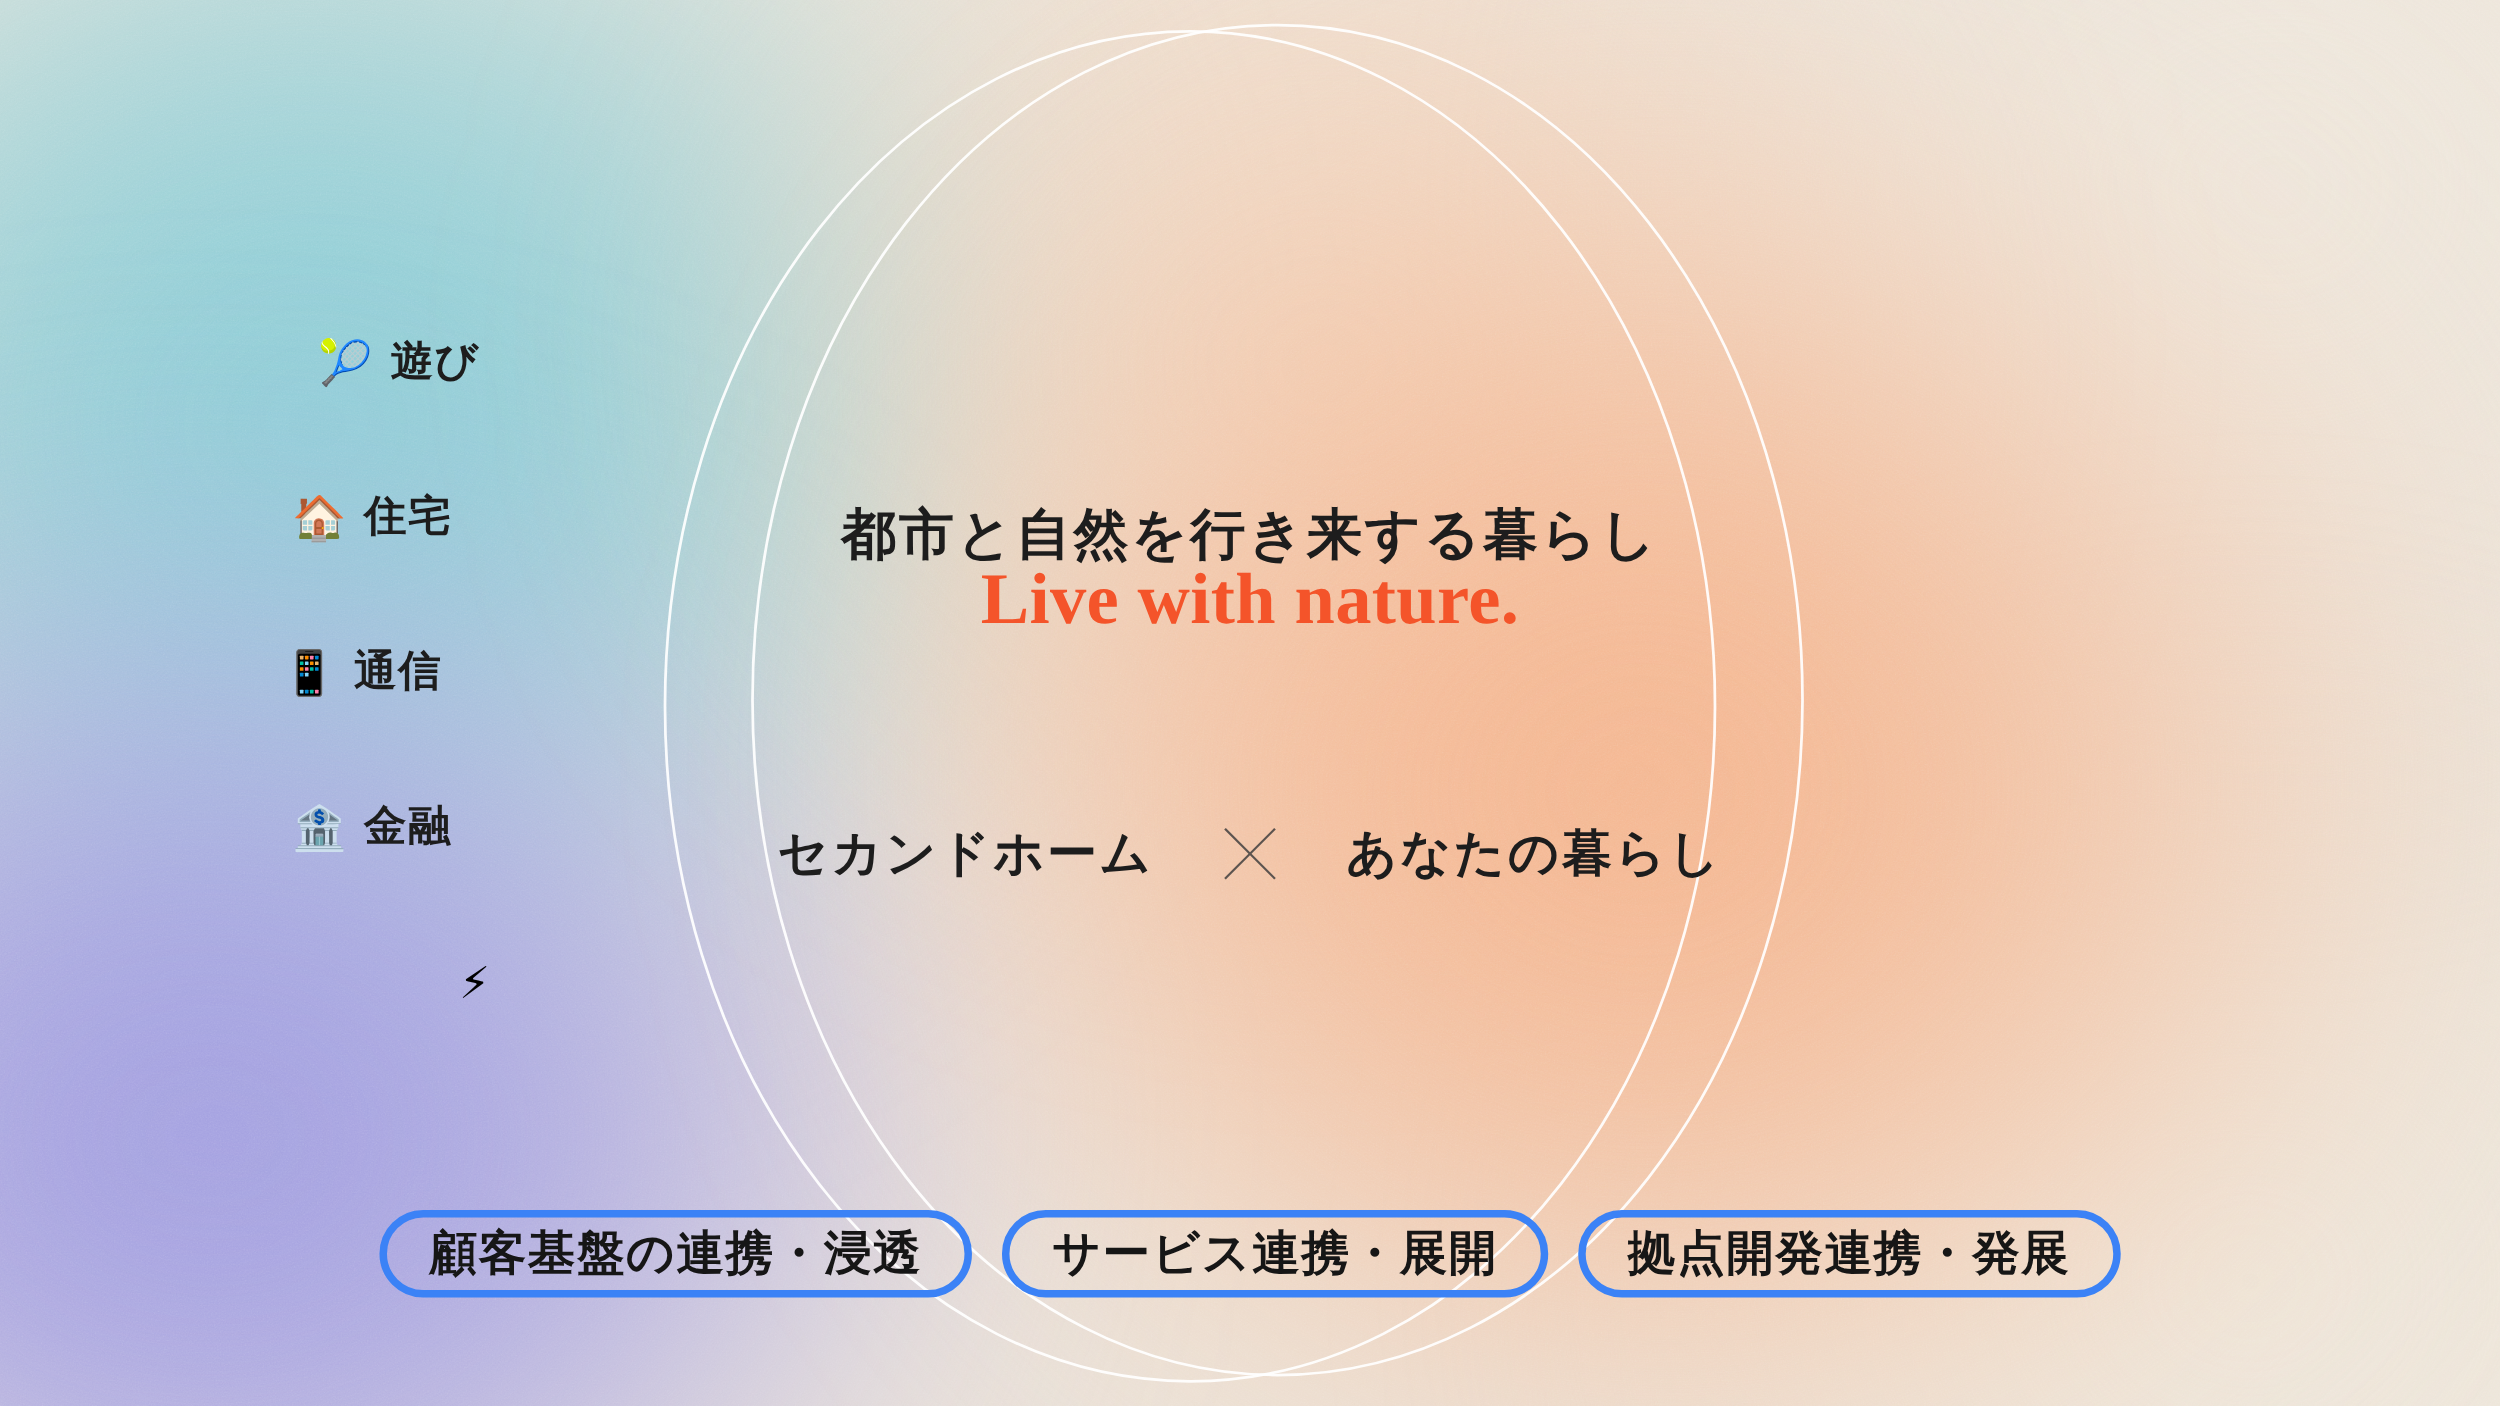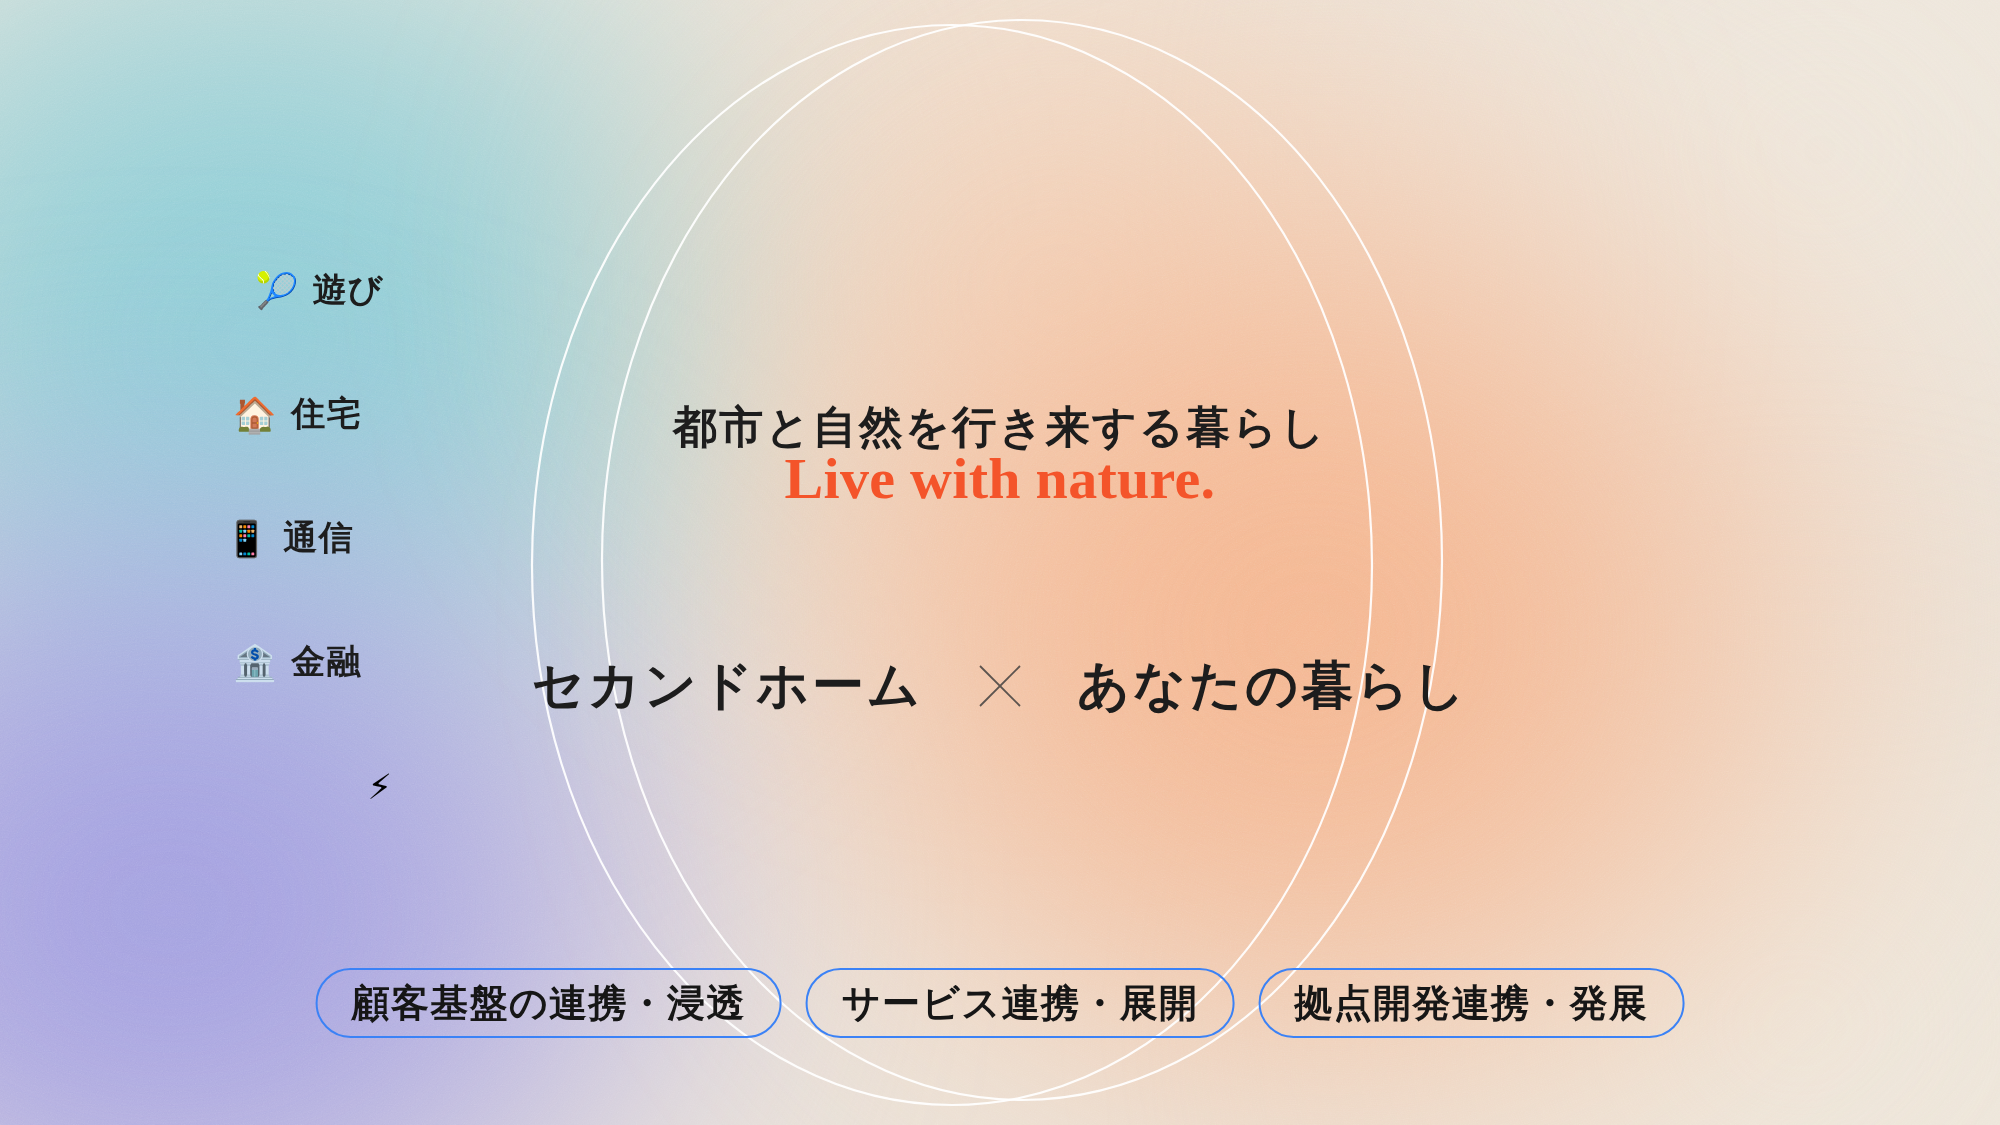--- a/index.html
+++ b/index.html
@@ -187,21 +187,21 @@
     top: 660px;
     width: 1100px;
     display: flex;
     align-items: center;
     justify-content: center;
     gap: 54px;
   }
   .cross-term {
     font-family: "Liberation Serif", "DejaVu Serif", serif;
     font-weight: 700;
-    font-size: 52px;
+    font-size: 40px;
     color: #1d1d1d;
     letter-spacing: 0.055em;
     line-height: 1;
     white-space: nowrap;
   }
   .cross-mark {
     width: 46px;
     height: 46px;
     flex: 0 0 auto;
     opacity: 0.82;
@@ -211,21 +211,21 @@
   #pill-row {
     position: absolute;
     left: 50%;
     transform: translateX(-50%);
     bottom: 87px;
     display: flex;
     gap: 24px;
     align-items: center;
   }
   .pill {
-    border: 2px solid #3b82f6;
+    border: 6px solid #3b82f6;
     border-radius: 999px;
     height: 70px;
     display: flex;
     align-items: center;
     justify-content: center;
     padding: 0 34px;
     background: transparent;
     white-space: nowrap;
     cursor: pointer;
     box-sizing: border-box;

